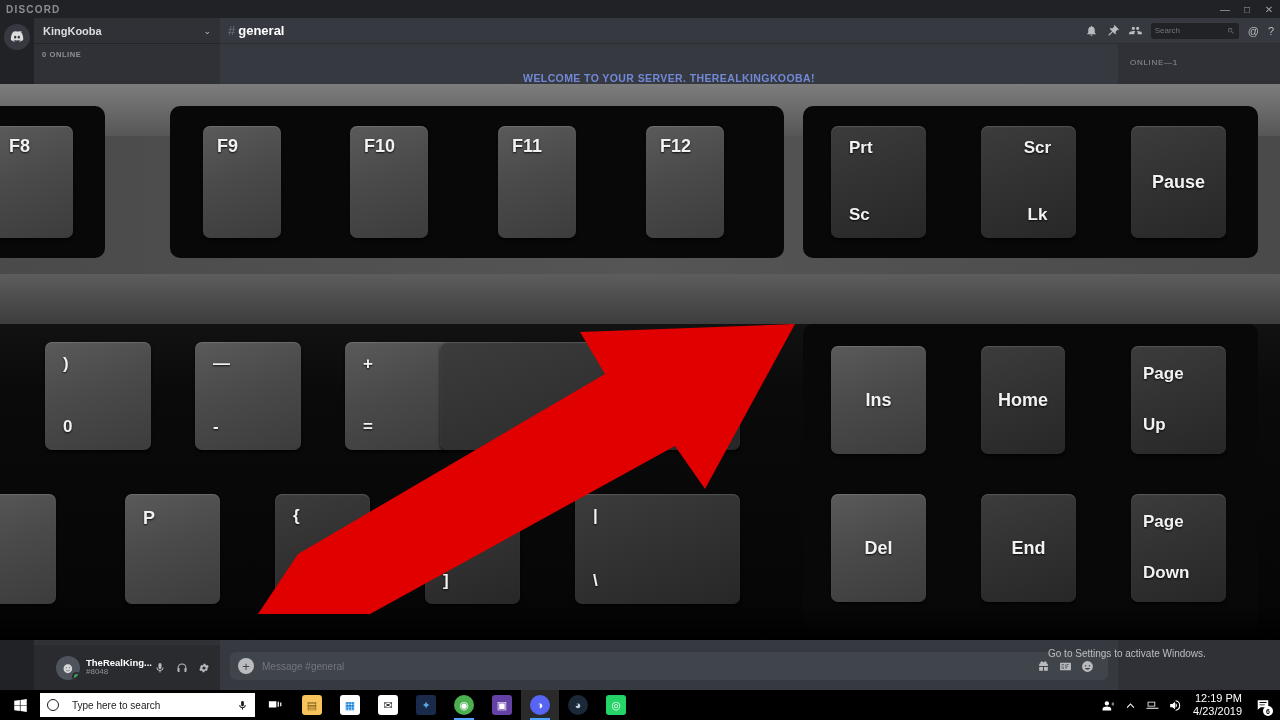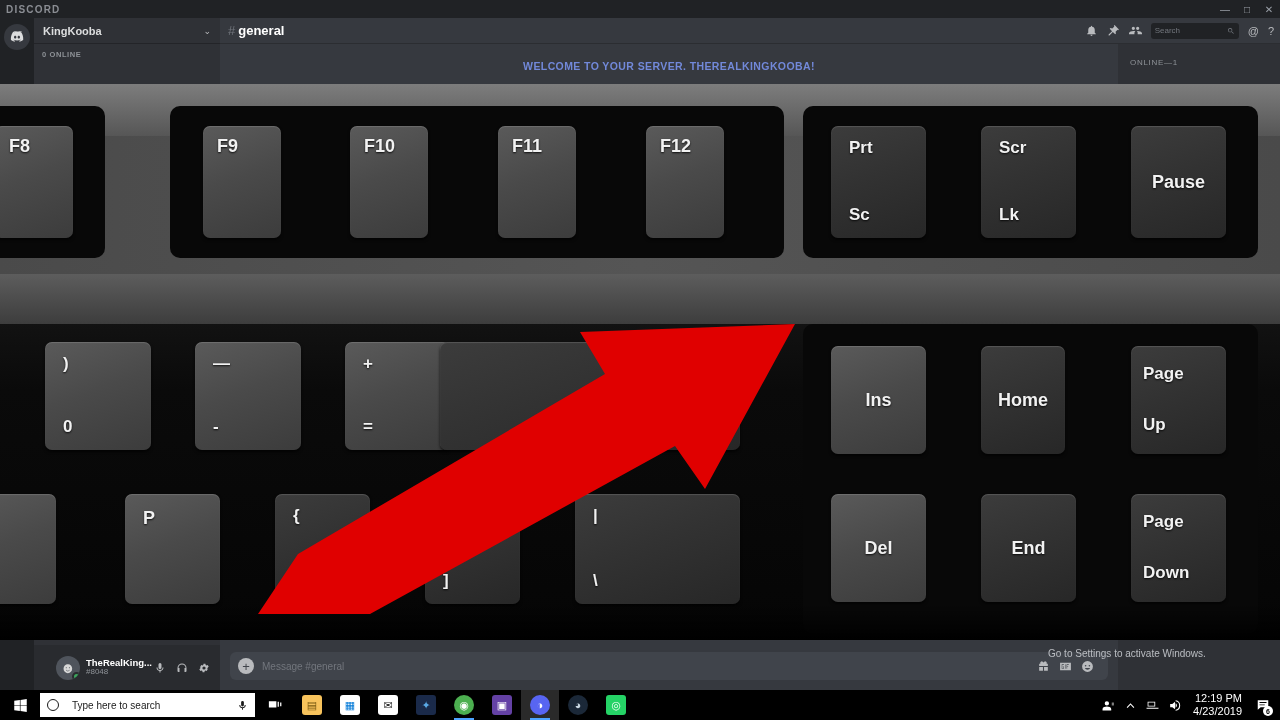--- a/index.html
+++ b/index.html
@@ -65,21 +65,21 @@
     font-size:7px; font-weight:bold; letter-spacing:.4px; opacity:.55; }
 
   
   .memberSidebar { position:absolute; right:0; top:44px; width:162px;
     height:646px; background:#2f3136; }
   .memberTag { color:#8e9297; font-size:8px; font-weight:normal;
     letter-spacing:.7px; padding:14px 0 0 12px; }
 
   
   .welcome { position:absolute; left:220px; top:60px; right:162px; height:24px;
-    display:flex; align-items:flex-start; justify-content:center; }
+    display:flex; align-items:flex-end; justify-content:center; }
   .welcome span { color:#7289da; font-size:10.5px; font-weight:bold;
     letter-spacing:.4px; }
 
   
   .userPanel { position:absolute; left:34px; top:645px; width:186px; height:45px;
     background:#292b2f; display:flex; align-items:center; padding:0 6px; }
   .uAvatar { position:relative; width:24px; height:24px; border-radius:50%;
     background:#4f545c; margin-left:16px; overflow:hidden;
     display:flex; align-items:center; justify-content:center; }
   .uAvatar .face { font-size:15px; color:#d8d8d8; line-height:1; }
@@ -319,21 +319,21 @@
       <div class="key tl" style="left:476px; top:20px; width:78px; height:112px;">
         <span class="lbl">F12</span>
       </div>
     </div>
 
     <div class="keyblock" style="left:803px; top:22px; width:455px; height:152px;">
       <div class="key dark stack" style="left:28px; top:20px; width:95px; height:112px;">
         <span class="lbl">Prt</span>
         <span class="lbl">Sc</span>
       </div>
-      <div class="key dark stack" style="left:178px; top:20px; width:95px; height:112px;">
+      <div class="key dark stack" style="left:178px; top:20px; width:95px; height:112px;align-items:center;">
         <span class="lbl">Scr</span>
         <span class="lbl">Lk</span>
       </div>
       <div class="key dark ct" style="left:328px; top:20px; width:95px; height:112px;">
         <span class="lbl">Pause</span>
       </div>
     </div>
 
     <div class="key stack" style="left:45px; top:258px; width:106px; height:108px;">
       <span class="lbl">)</span>

